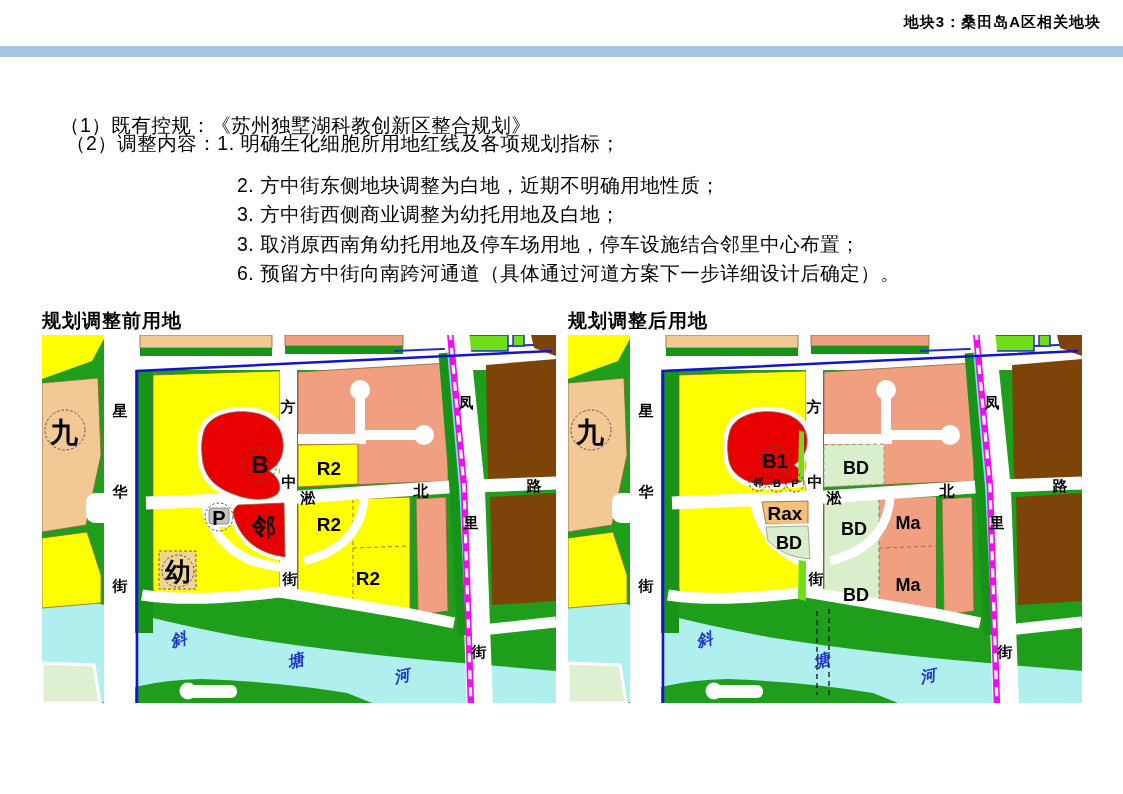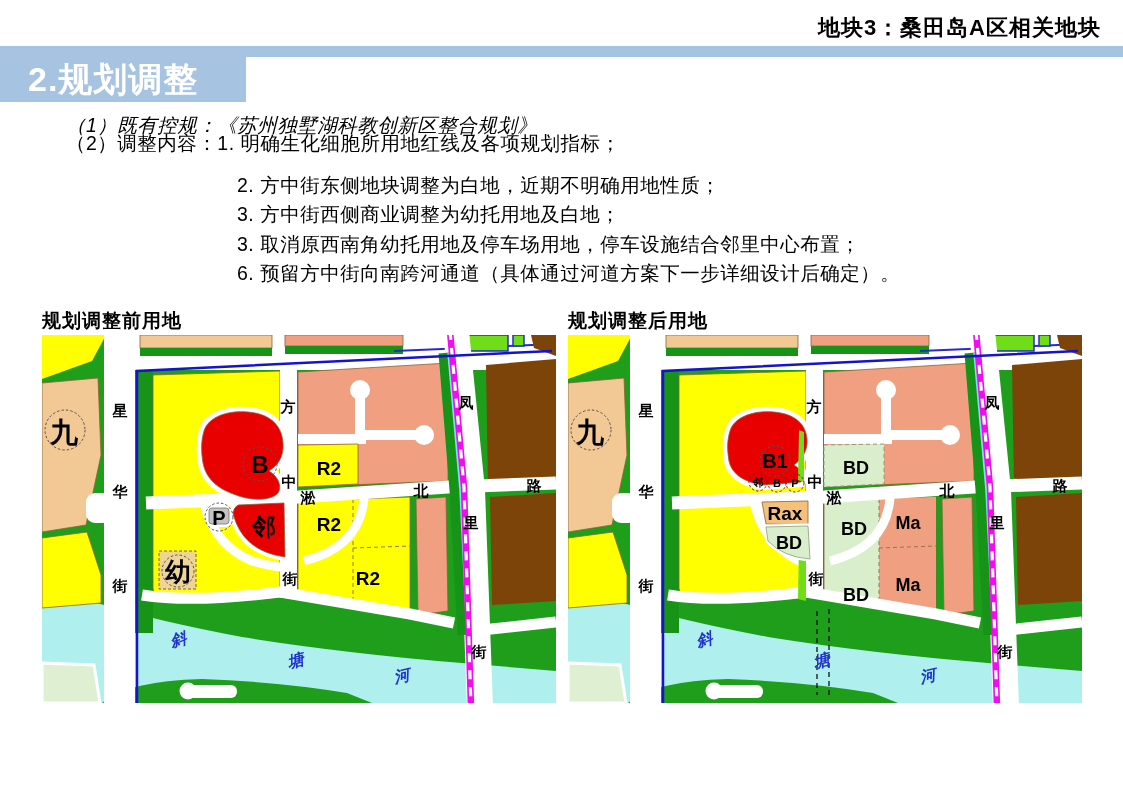--- a/index.html
+++ b/index.html
@@ -1,19 +1,19 @@
 <!DOCTYPE html>
 <html><head>
 <meta charset="utf-8">
 <style>
   html,body{margin:0;padding:0;background:#ffffff;}
   body{font-family:"Liberation Sans","DejaVu Sans",sans-serif;}
   .slide{position:relative;width:1123px;height:794px;background:#ffffff;overflow:hidden;}
 
-  .corner-title{position:absolute;top:13px;right:22px;font-size:22px;font-weight:700;color:#000;letter-spacing:1px;}
+  .corner-title{position:absolute;top:13px;right:22px;font-size:15px;font-weight:700;color:#000;letter-spacing:1px;}
   .blue-bar{position:absolute;top:46px;left:0;width:1123px;height:11px;background:#a7c3e2;}
   .section-box{position:absolute;top:57px;left:0;width:246px;height:45px;background:#a7c3e2;}
   .section-box span{display:block;padding-left:28px;line-height:45px;font-size:34px;font-weight:700;color:#ffffff;letter-spacing:1px;}
 
   .body-text{position:absolute;left:0;top:0;width:1123px;color:#000;font-size:19.5px;}
   .bt-line{position:absolute;white-space:nowrap;letter-spacing:0.5px;}
 
   .map-caption{position:absolute;font-size:19px;font-weight:700;color:#000;letter-spacing:1px;}
   .map-wrap{position:absolute;width:514px;height:368px;}
   svg text{font-family:"Liberation Sans","DejaVu Sans",sans-serif;}
@@ -29,26 +29,23 @@
   .river-t{fill:#2233cc;font-size:16px;font-weight:700;font-style:italic;}
   .dashc{fill:none;stroke:#555;stroke-width:1;stroke-dasharray:2.5 2;}
 </style>
 </head>
 <body>
 
 <div class="slide">
 
   <div class="corner-title">地块3：桑田岛A区相关地块</div>
   <div class="blue-bar"></div>
-  <div class="section-box">
-    <span>2.规划调整</span>
-  </div>
 
   <div class="body-text">
-    <div class="bt-line" style="left:66px;top:112px;font-style:italic;"><span>（1）既有控规：</span><span>《苏州独墅湖科教创新区整合规划》</span></div>
+    <div class="bt-line" style="left:60px;top:112px;"><span>（1）既有控规：</span><span>《苏州独墅湖科教创新区整合规划》</span></div>
     <div class="bt-line" style="left:66px;top:130px;"><span>（2）调整内容：</span><span>1. 明确生化细胞所用地红线及各项规划指标；</span></div>
     <div class="bt-line" style="left:237px;top:172px;text-align:right;">2. 方中街东侧地块调整为白地，近期不明确用地性质；</div>
     <div class="bt-line" style="left:237px;top:201px;text-align:center;">3. 方中街西侧商业调整为幼托用地及白地；</div>
     <div class="bt-line" style="left:237px;top:231px;">3. 取消原西南角幼托用地及停车场用地，停车设施结合邻里中心布置；</div>
     <div class="bt-line" style="left:237px;top:260px;">6. 预留方中街向南跨河通道（具体通过河道方案下一步详细设计后确定）。</div>
   </div>
 
   <div class="map-caption" style="left:568px;top:308px;">规划调整后用地</div>
   <div class="map-caption" style="left:42px;top:308px;">规划调整前用地</div>
 

